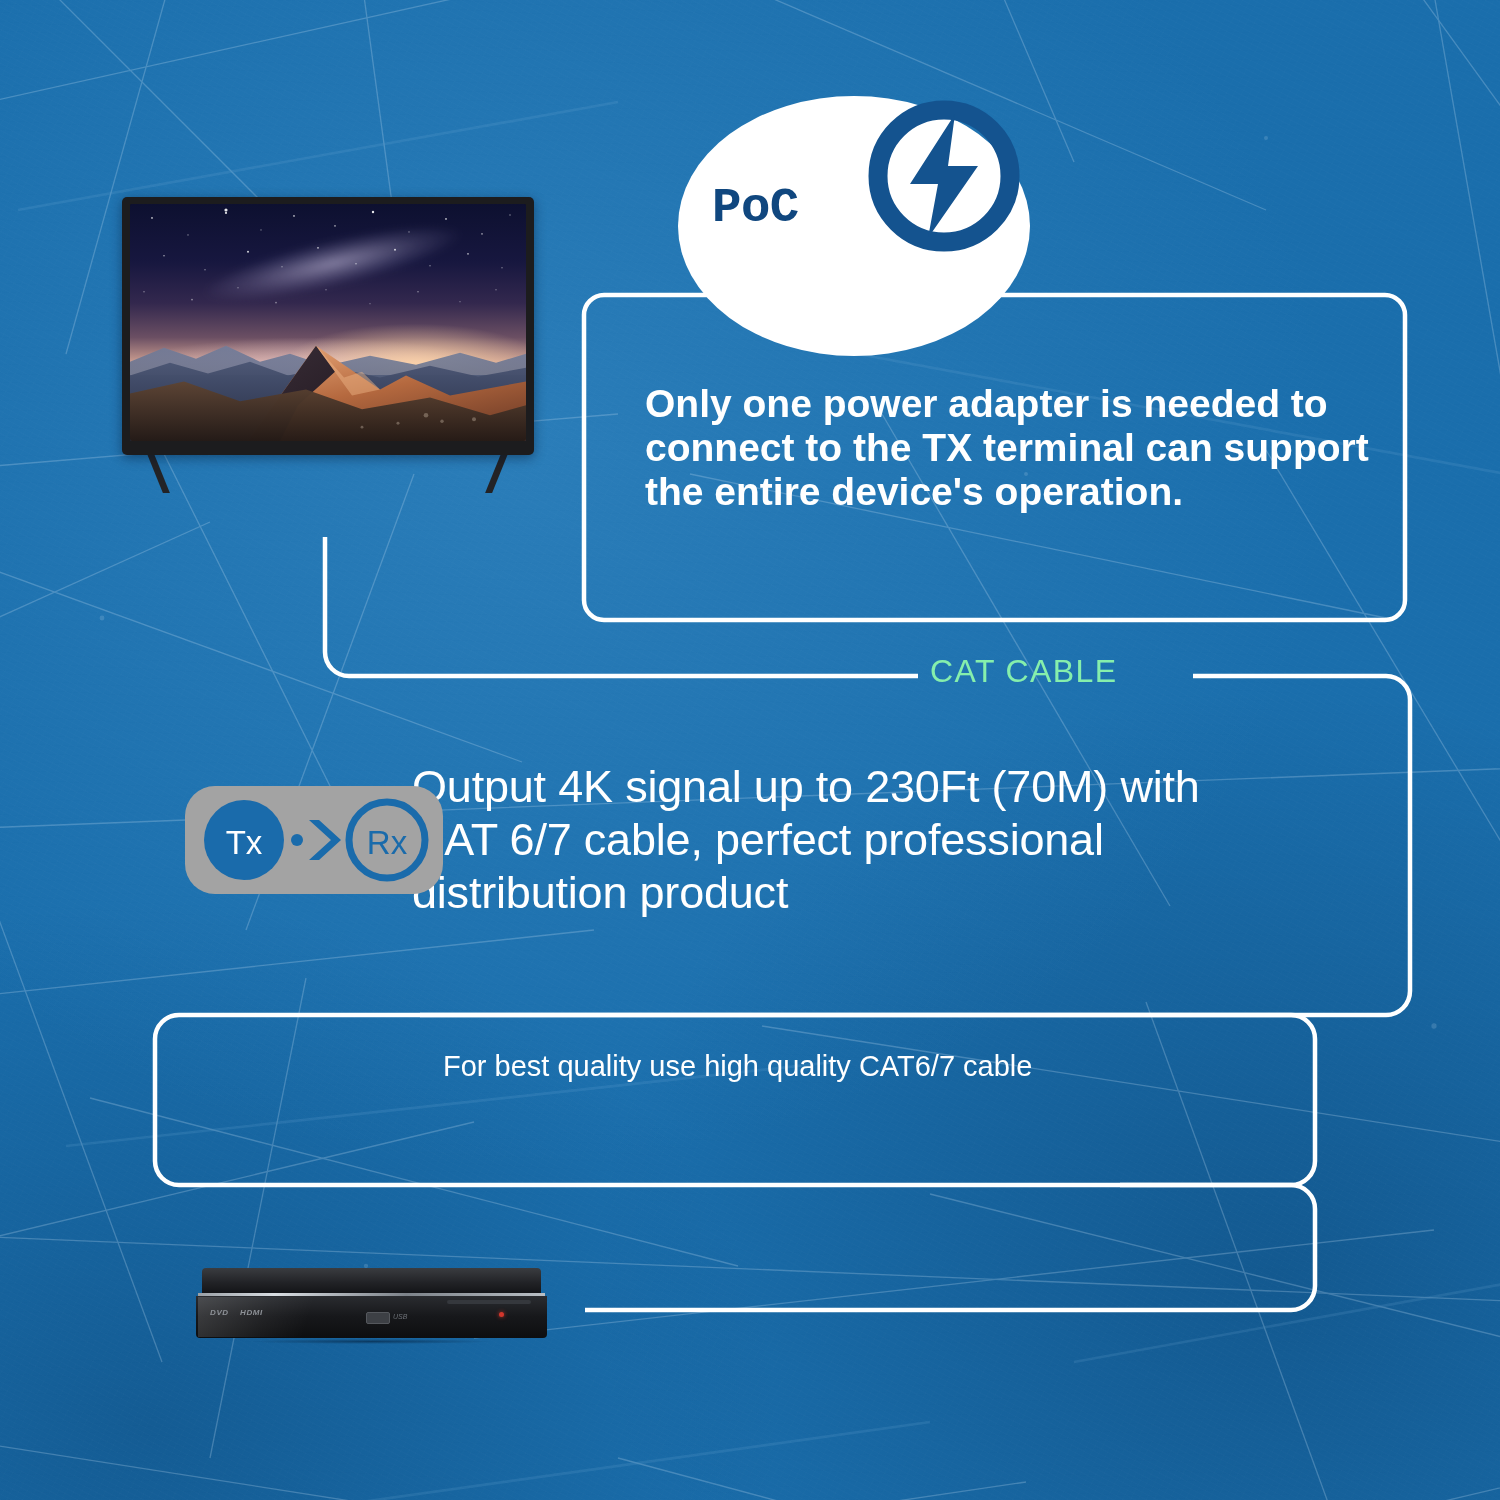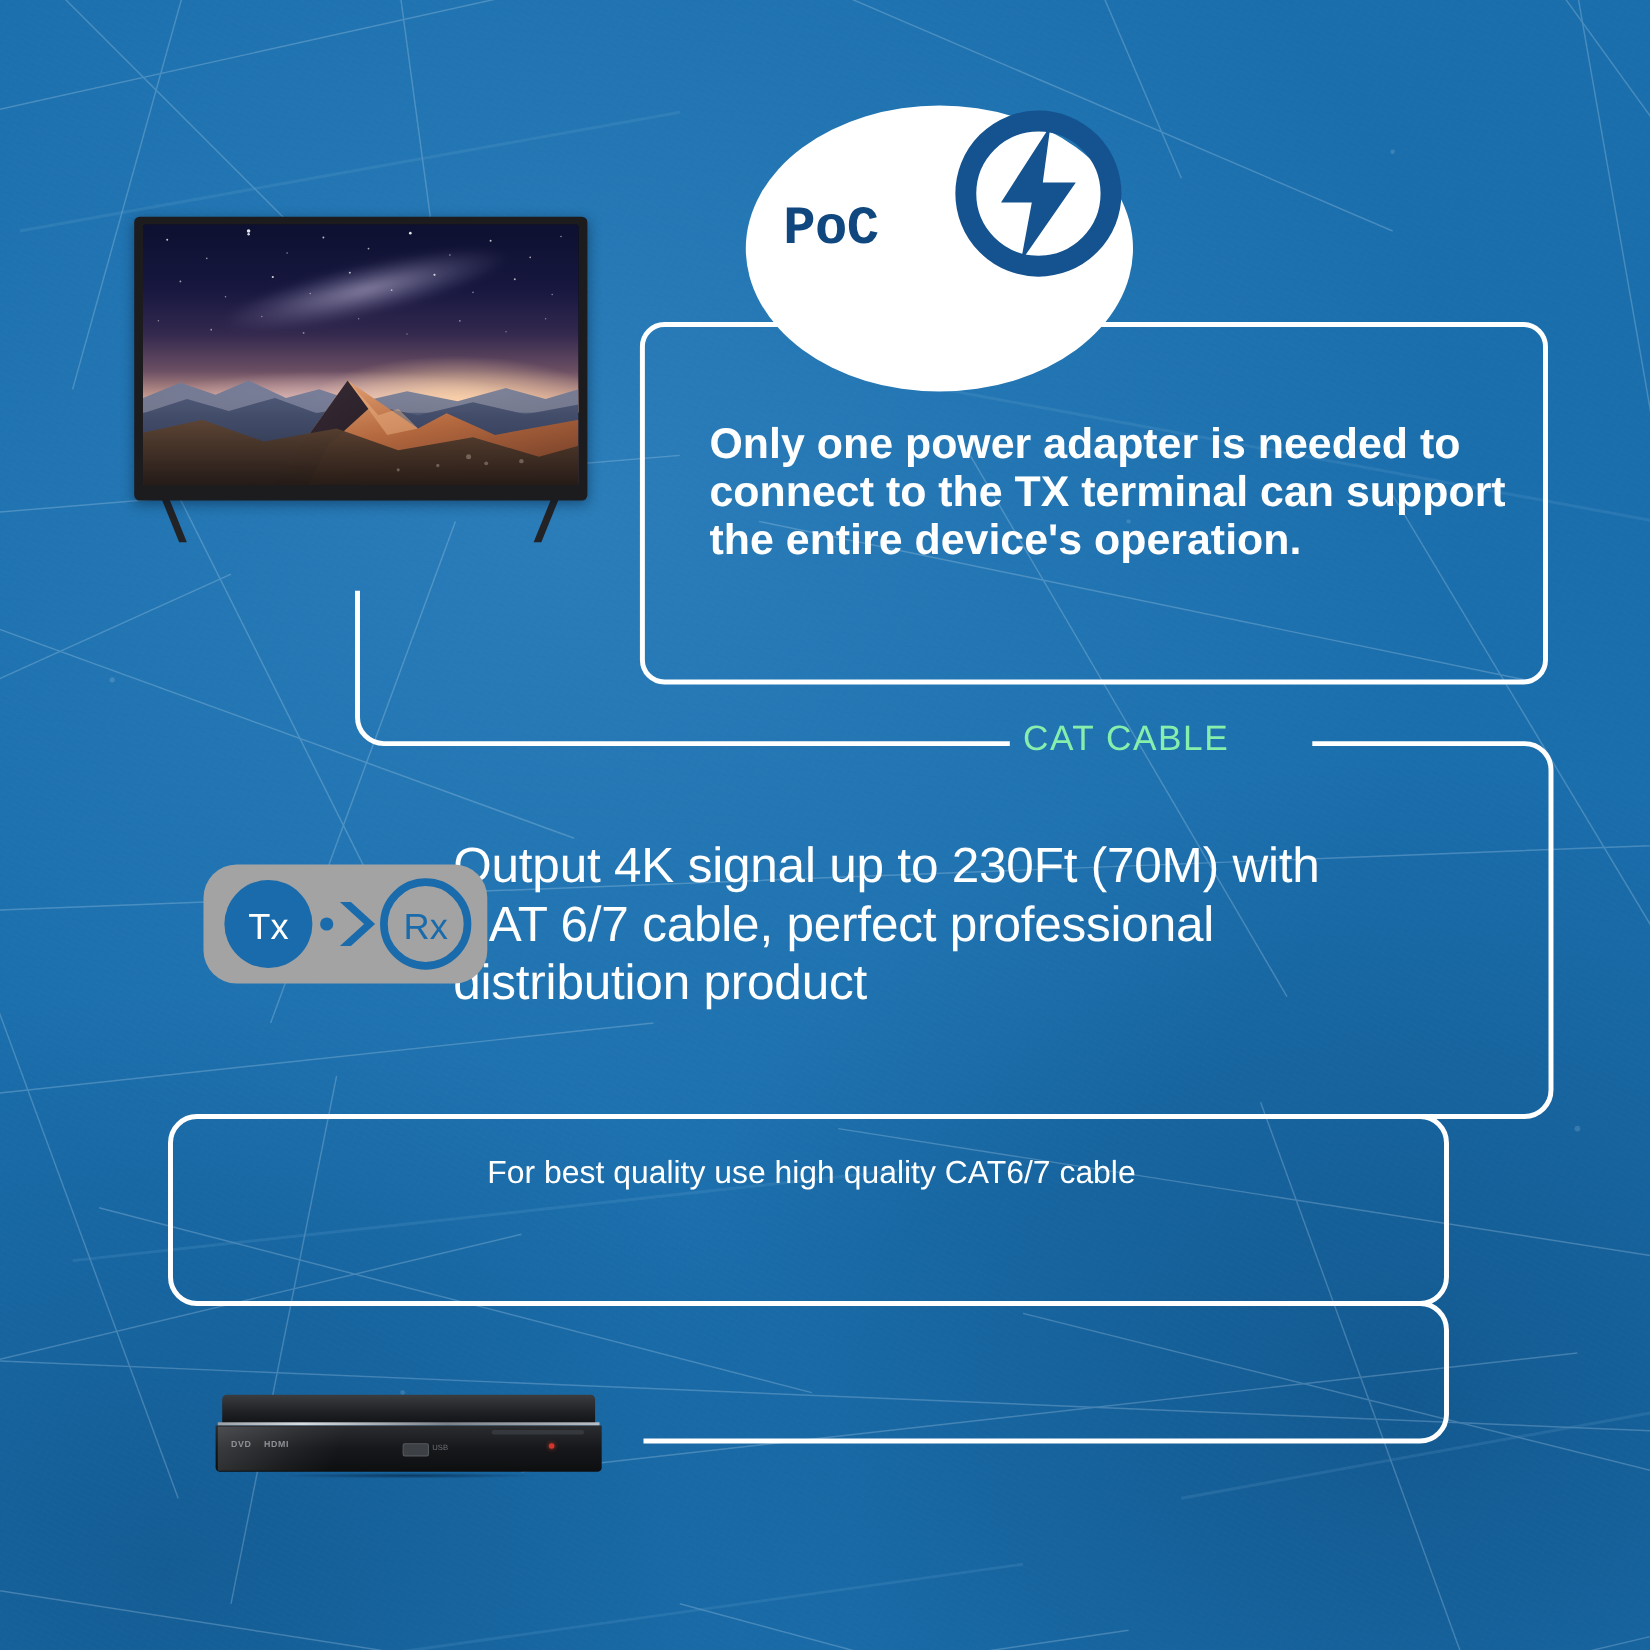--- a/index.html
+++ b/index.html
@@ -62,21 +62,21 @@
   .milky{position:absolute;left:8%;top:2%;width:86%;height:46%;
     background:radial-gradient(ellipse 54% 30% at 50% 50%, rgba(215,205,235,.55) 0%, rgba(180,170,210,.18) 48%, rgba(0,0,0,0) 72%);
     transform:rotate(-13deg);filter:blur(3px);}
   .stars{position:absolute;left:0;top:0;width:100%;height:74%;opacity:.95;}
   .mtn{position:absolute;left:0;bottom:0;width:100%;height:46%;}
   .tv-stand-l,.tv-stand-r{position:absolute;width:7px;height:44px;background:#232326;top:252px;}
   .tv-stand-l{left:32px;transform:skewX(22deg);}
   .tv-stand-r{left:372px;transform:skewX(-22deg);}
 
   
-  .dvd{position:absolute;left:194px;top:1268px;width:355px;height:78px;}
+  .dvd{position:absolute;left:194px;top:1268px;width:355px;height:78px;font-style:italic;}
   .dvd-top{position:absolute;left:8px;top:0;width:339px;height:26px;border-radius:4px 4px 0 0;
     background:linear-gradient(180deg,#3a3c40 0%,#222327 55%,#121316 100%);}
   .dvd-trim{position:absolute;left:4px;top:25px;width:347px;height:3px;
     background:linear-gradient(90deg,#9aa0a6,#d8dde2 22%,#7d838a 60%,#b9bfc5 100%);}
   .dvd-face{position:absolute;left:2px;top:28px;width:351px;height:42px;border-radius:0 0 4px 4px;
     background:linear-gradient(180deg,#2a2c30 0%,#17181b 48%,#0d0e10 100%);}
   .dvd-gloss{position:absolute;left:4px;top:29px;width:160px;height:40px;
     background:linear-gradient(108deg, rgba(255,255,255,.16) 0%, rgba(255,255,255,.05) 42%, rgba(255,255,255,0) 68%);}
   .dvd-logos{position:absolute;left:16px;top:40px;color:#8d9197;font-size:8px;letter-spacing:.6px;font-weight:bold;}
   .dvd-usb{position:absolute;left:172px;top:44px;width:22px;height:10px;background:#3d4045;border-radius:2px;

